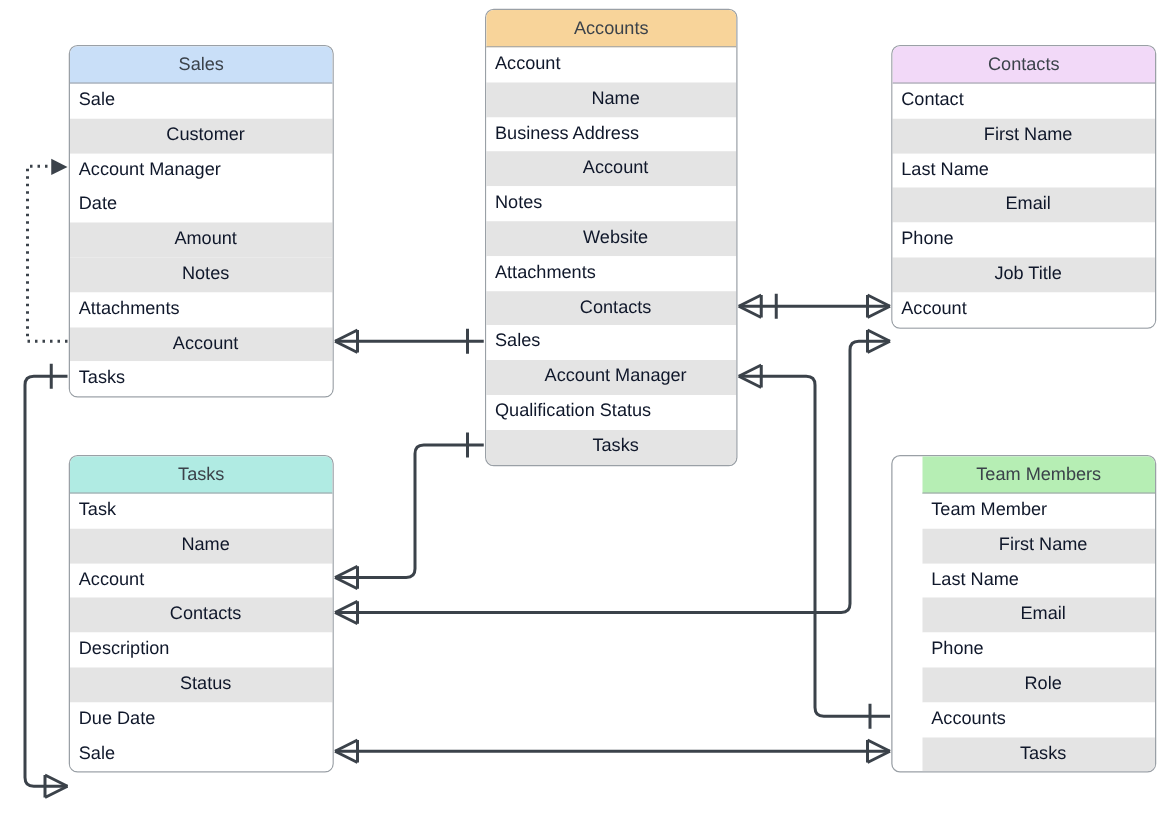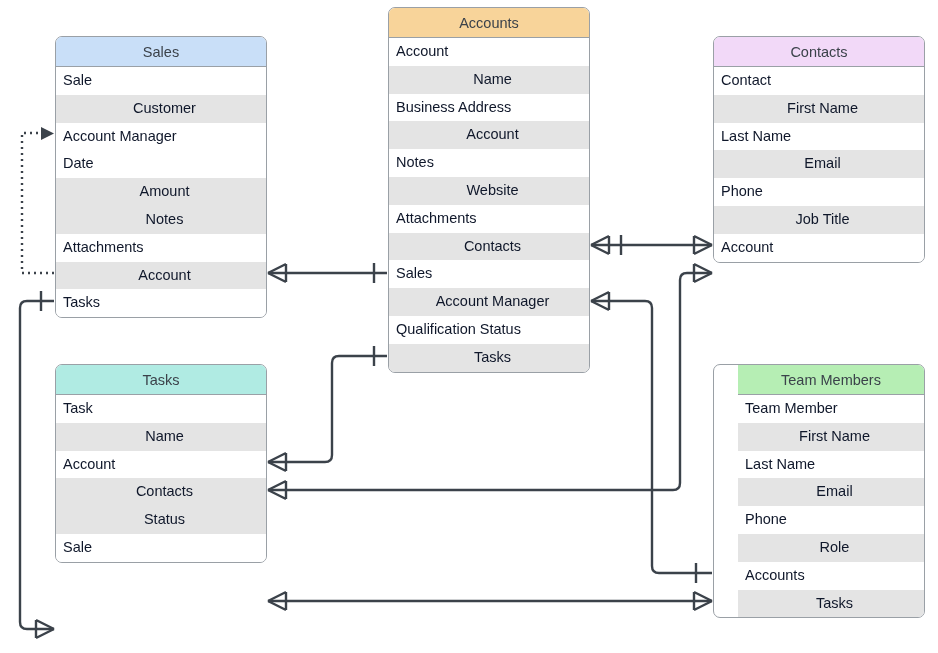--- a/index.html
+++ b/index.html
@@ -156,21 +156,23 @@
     </ul>
   </div>
 
   <div class="entity" style="left:55px;top:364px;width:212px;">
     <div class="entity-header" style="background:#b0ebe3;">Tasks</div>
     <ul class="attr-list">
       <li class="attr even">Task</li>
       <li class="attr odd">Name</li>
       <li class="attr even">Account</li>
       <li class="attr odd">Contacts</li>
+      <li class="attr even">Description</li>
       <li class="attr odd">Status</li>
+      <li class="attr even">Due Date</li>
       <li class="attr even">Sale</li>
     </ul>
   </div>
 
   <div class="entity" style="left:713px;top:364px;width:212px;padding-left:24px;">
     <div class="entity-header" style="background:#b6eeb4;">Team Members</div>
     <ul class="attr-list">
       <li class="attr even">Team Member</li>
       <li class="attr odd">First Name</li>
       <li class="attr even">Last Name</li>

